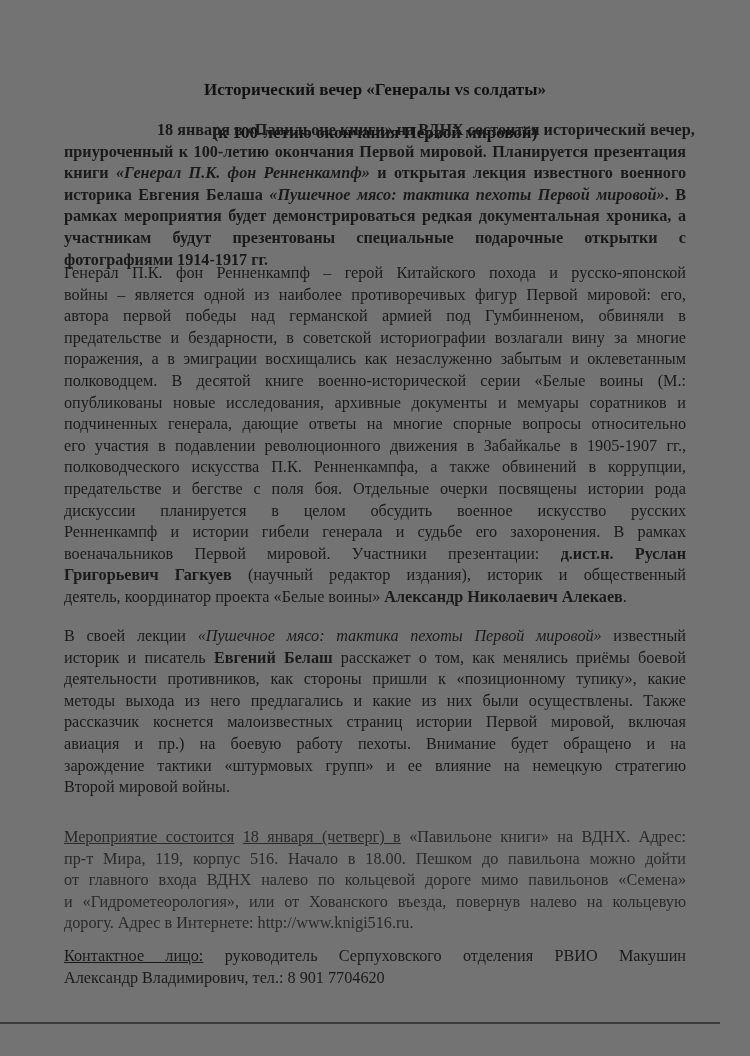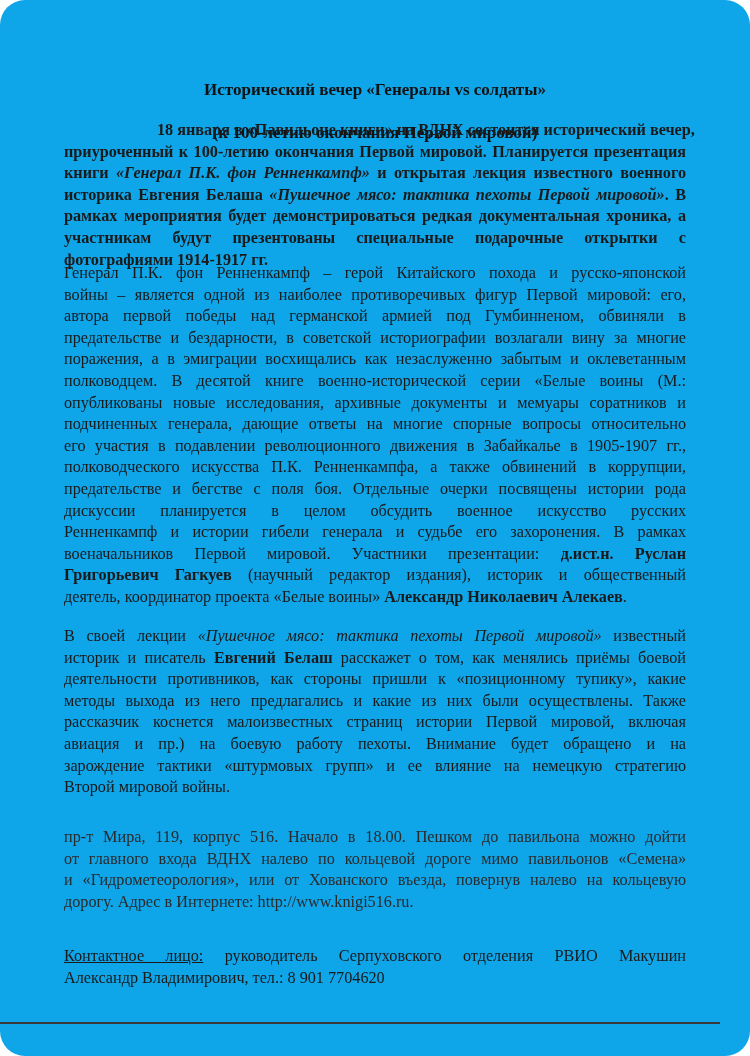--- a/index.html
+++ b/index.html
@@ -1,22 +1,21 @@
 <!DOCTYPE html>
 <html><head>
 <meta charset="utf-8">
 <style>
   html, body { margin: 0; padding: 0; background: #ffffff; }
   body { width: 750px; height: 1056px; overflow: hidden; position: relative; }
   .page {
     position: absolute; left: 0; top: 0; width: 750px; height: 1056px;
-    background: #0ea5e9;
+    background: #737373;
     font-family: "Liberation Serif", "DejaVu Serif", serif;
     color: #1a1a1a;
-    border-radius: 25px;
   }
   .title {
     position: absolute; left: 0; width: 750px; text-align: center;
     font-weight: bold; font-size: 17px; line-height: 20px; color: #111;
   }
   .title.t1 { top: 80px; }
   .title.t2 { top: 100px; margin-top: 23px; }
   .para {
     position: absolute; left: 64px; width: 622px;
     font-size: 16.2px; line-height: 21.6px; text-align: justify;
@@ -75,20 +74,21 @@
       <span class="ln">В своей лекции <i>«Пушечное мясо: тактика пехоты Первой мировой»</i> известный</span>
       <span class="ln">историк и писатель <b>Евгений Белаш</b> расскажет о том, как менялись приёмы боевой</span>
       <span class="ln">деятельности противников, как стороны пришли к «позиционному тупику», какие</span>
       <span class="ln">методы выхода из него предлагались и какие из них были осуществлены. Также</span>
       <span class="ln">рассказчик коснется малоизвестных страниц истории Первой мировой, включая</span>
       <span class="ln">авиация и пр.) на боевую работу пехоты. Внимание будет обращено и на</span>
       <span class="ln">зарождение тактики «штурмовых групп» и ее влияние на немецкую стратегию</span>
       <span class="ln last">Второй мировой войны.</span>
     </div>
   <div class="para p4">
+      <span class="ln"><u>Мероприятие состоится</u> <u>18 января (четверг) в</u> «Павильоне книги» на ВДНХ. Адрес:</span>
       <span class="ln">пр-т Мира, 119, корпус 516. Начало в 18.00. Пешком до павильона можно дойти</span>
       <span class="ln">от главного входа ВДНХ налево по кольцевой дороге мимо павильонов «Семена»</span>
       <span class="ln">и «Гидрометеорология», или от Хованского въезда, повернув налево на кольцевую</span>
       <span class="ln last">дорогу. Адрес в Интернете: http://www.knigi516.ru.</span>
     </div>
   <div class="para p5">
       <span class="ln"><u>Контактное лицо:</u> руководитель Серпуховского отделения РВИО Макушин</span>
       <span class="ln last">Александр Владимирович, тел.: 8 901 7704620</span>
     </div>
 

